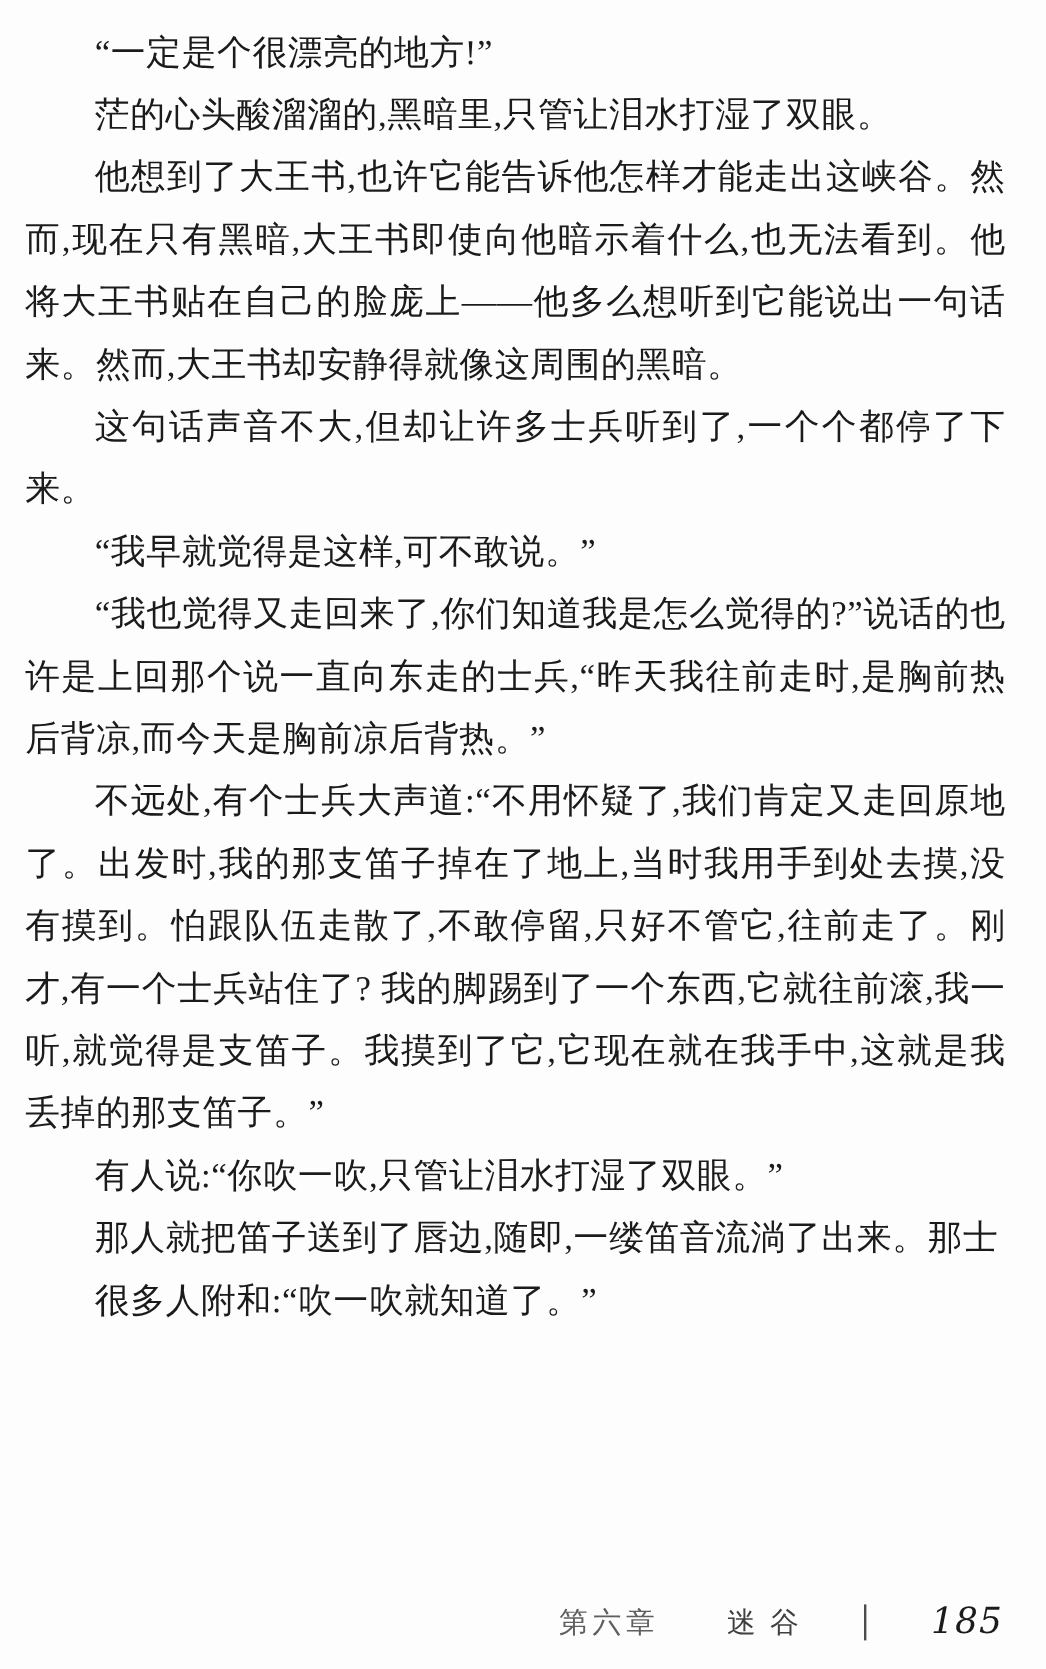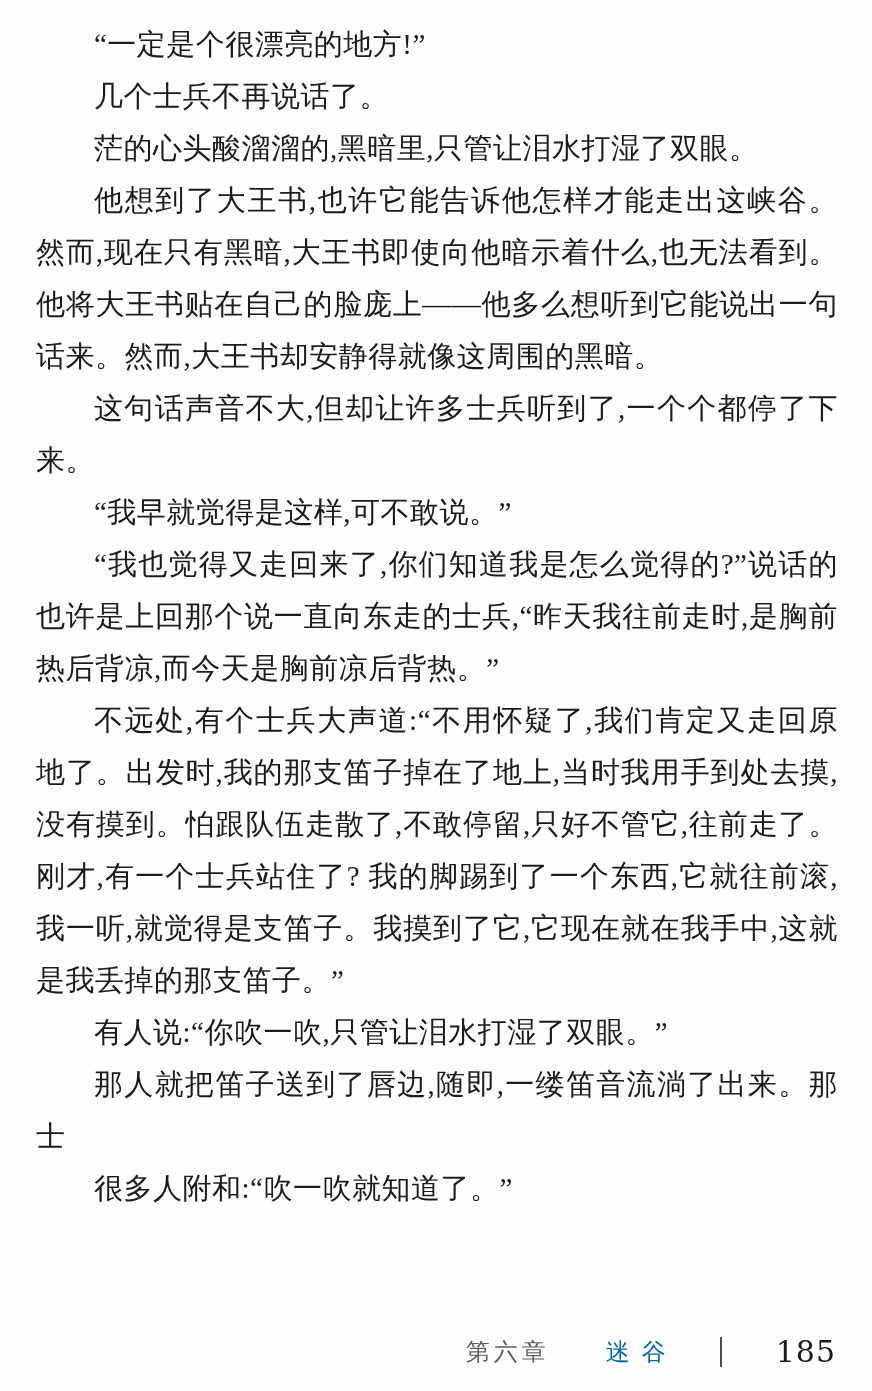--- a/index.html
+++ b/index.html
@@ -6,21 +6,21 @@
     margin: 0;
     padding: 0;
     background: #fdfdfd;
   }
   .page {
     position: relative;
     width: 872px;
     height: 1391px;
     box-sizing: border-box;
     background: #fdfdfd;
-    padding: 18px 34px 0 36px;
+    padding: 18px 34px 0 21px;
     overflow: hidden;
     font-family: "Liberation Serif", "DejaVu Serif", serif;
   }
   .content {
     font-size: 29px;
     line-height: 52px;
     color: #1b1b1b;
     text-align: justify;
     letter-spacing: 0.5px;
   }
@@ -37,46 +37,46 @@
     align-items: center;
     white-space: nowrap;
     gap: 40px;
   }
   .footer .chapter {
     color: #5e5e5e;
     font-size: 24px;
     letter-spacing: 4px;
   }
   .footer .section {
-    color: #0369a1;
+    color: #404040;
     font-size: 24px;
     margin-left: 16px;
     letter-spacing: 12px;
   }
   .footer .divider {
     width: 2px;
     height: 30px;
     background: #4c4c4c;
     margin: 0 14px 0 2px;
   }
   .footer .pagenum {
+    font-style: italic;
     font-size: 30px;
     color: #1b1b1b;
     font-family: "DejaVu Serif", "Liberation Serif", serif;
     letter-spacing: 1px;
   }
 </style>
 </head>
 <body>
 
 <div class="page">
 
   <main class="content">
     <p>“一定是个很漂亮的地方!”</p>
-    <p>几个士兵不再说话了。</p>
     <p>茫的心头酸溜溜的,黑暗里,只管让泪水打湿了双眼。</p>
     <p>他想到了大王书,也许它能告诉他怎样才能走出这峡谷。然而,现在只有黑暗,大王书即使向他暗示着什么,也无法看到。他将大王书贴在自己的脸庞上——他多么想听到它能说出一句话来。然而,大王书却安静得就像这周围的黑暗。</p>
     <p>这句话声音不大,但却让许多士兵听到了,一个个都停了下来。</p>
     <p>“我早就觉得是这样,可不敢说。”</p>
     <p>“我也觉得又走回来了,你们知道我是怎么觉得的?”说话的也许是上回那个说一直向东走的士兵,“昨天我往前走时,是胸前热后背凉,而今天是胸前凉后背热。”</p>
     <p>不远处,有个士兵大声道:“不用怀疑了,我们肯定又走回原地了。出发时,我的那支笛子掉在了地上,当时我用手到处去摸,没有摸到。怕跟队伍走散了,不敢停留,只好不管它,往前走了。刚才,有一个士兵站住了? 我的脚踢到了一个东西,它就往前滚,我一听,就觉得是支笛子。我摸到了它,它现在就在我手中,这就是我丢掉的那支笛子。”</p>
     <p>有人说:“你吹一吹,只管让泪水打湿了双眼。”</p>
     <p>那人就把笛子送到了唇边,随即,一缕笛音流淌了出来。那士</p>
     <p>很多人附和:“吹一吹就知道了。”</p>
   </main>

